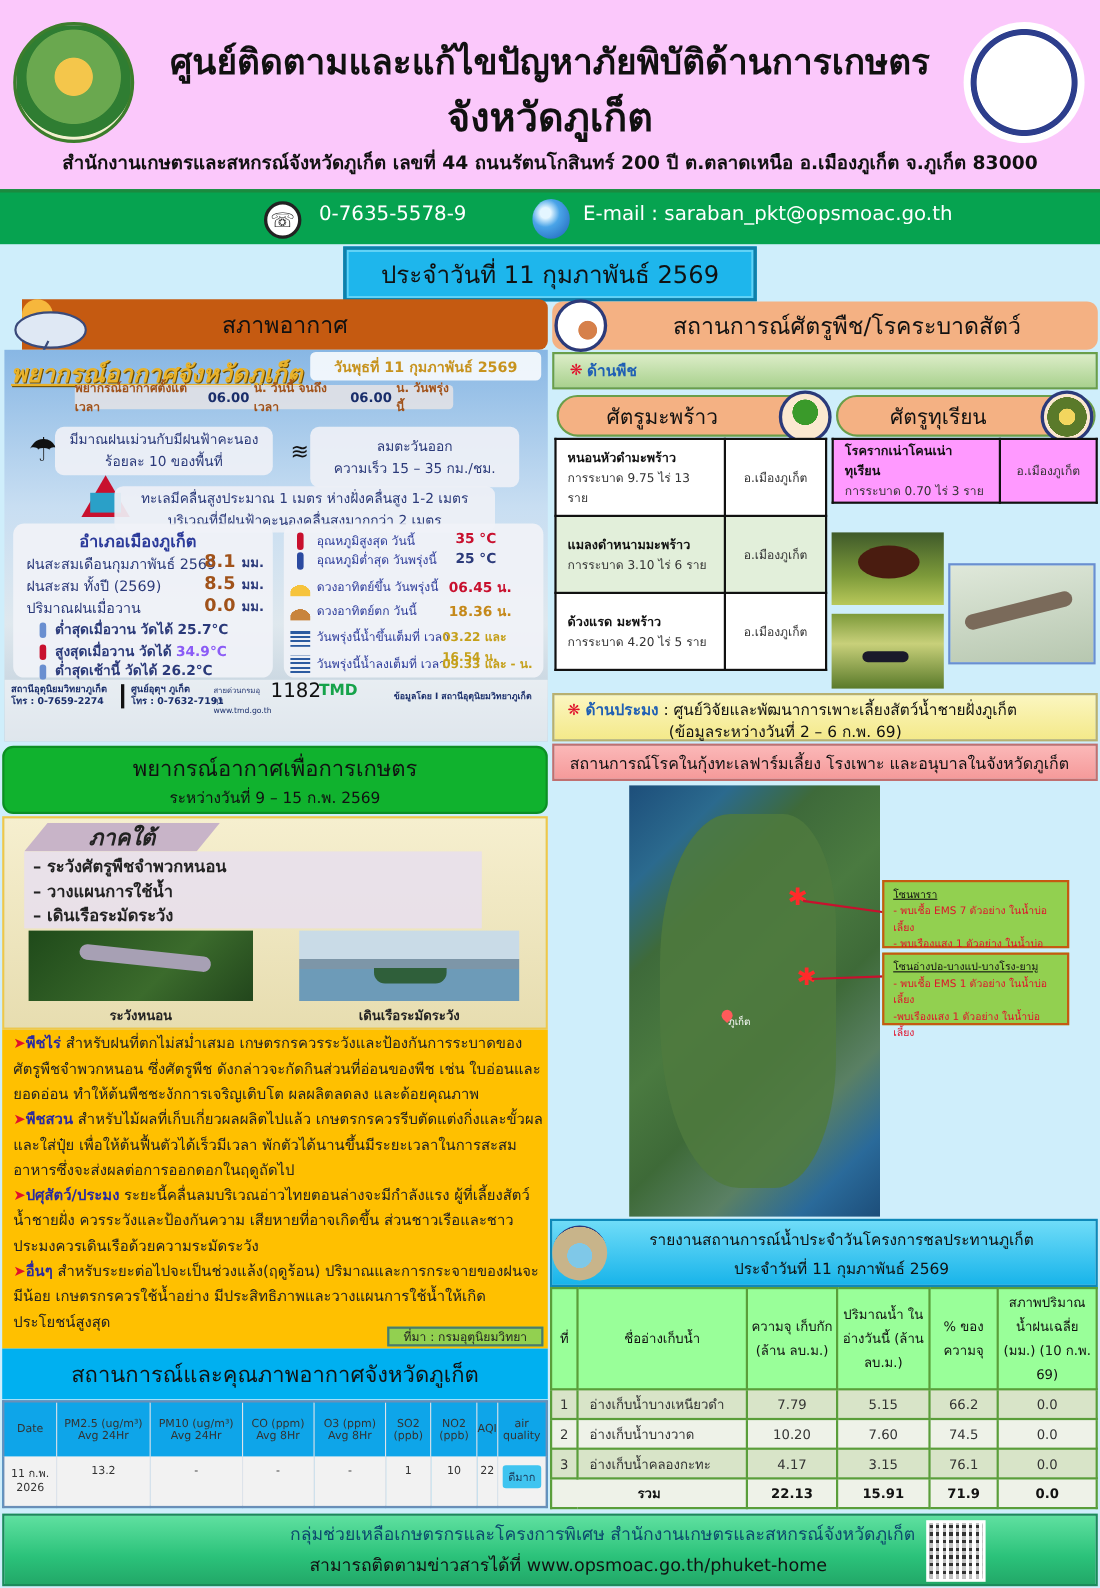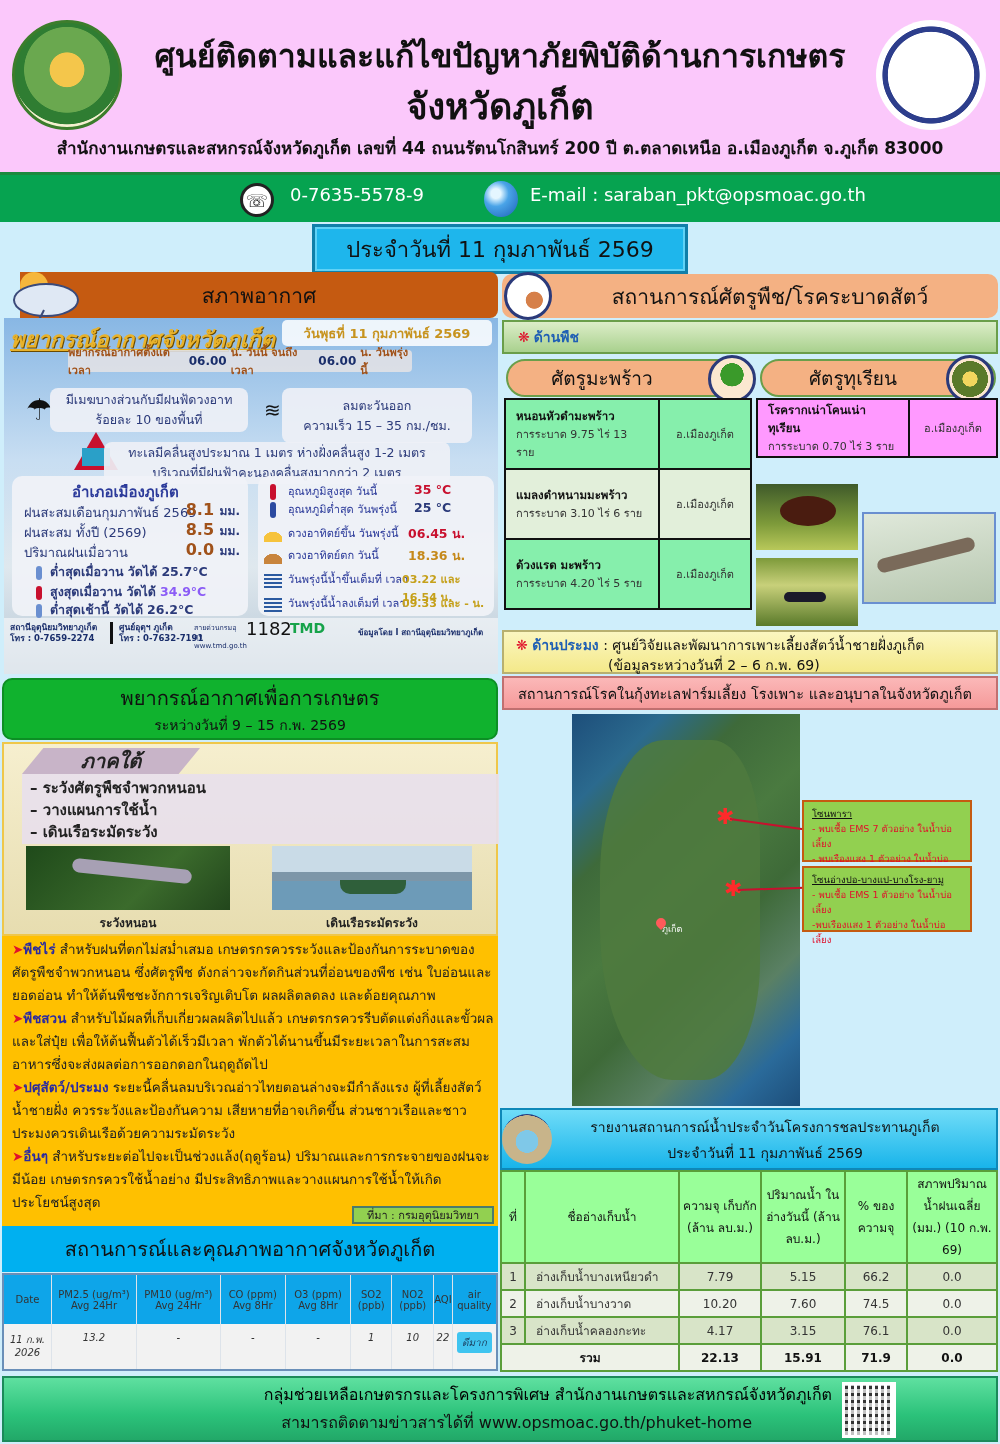--- a/index.html
+++ b/index.html
@@ -65,21 +65,21 @@
   #wp-foot4 { left: 242px; top: 300px; font-size: 18px; color: #111; }
   #wp-tmd { left: 286px; top: 302px; font-size: 14px; font-weight: bold; color: #16a34a; }
   #wp-foot5 { left: 354px; top: 308px; font-size: 8px; color: #1a2e6b; font-weight: bold; }
 
   
   #agri-header { left: 2px; top: 678px; width: 496px; height: 62px; background: #10b22e; border-radius: 10px; border: 2px solid #0c8f24; }
   #agri-title { left: 2px; top: 682px; width: 496px; text-align: center; font-size: 20px; color: #111; }
   #agri-range { left: 2px; top: 714px; width: 496px; text-align: center; font-size: 14px; color: #111; }
   #agri-panel { left: 2px; top: 742px; width: 496px; height: 194px; background: linear-gradient(180deg, #f6efcf, #e7ddb0); border: 2px solid #efc74a; }
   #south-tab { left: 22px; top: 748px; width: 178px; height: 26px; background: #c8b4c8; clip-path: polygon(12% 0, 100% 0, 88% 100%, 0 100%); font-size: 20px; font-weight: bold; font-style: italic; color: #222; display: flex; align-items: center; justify-content: center; }
-  #south-list { left: 22px; top: 774px; width: 477px; height: 70px; background: rgba(232,224,236,0.92); padding-left: 32px; }
+  #south-list { left: 22px; top: 774px; width: 416px; height: 70px; background: rgba(232,224,236,0.92); padding-left: 32px; }
   .sl-item { position: absolute; left: 8px; font-size: 15px; font-weight: bold; color: #222; }
   #img-worm { left: 26px; top: 846px; width: 204px; height: 64px; background: linear-gradient(135deg, #1f4a1a, #3b6b2c 60%, #22461c); }
   #worm-body { left: 72px; top: 864px; width: 120px; height: 14px; border-radius: 7px; background: #a7a0b4; transform: rotate(6deg); }
   #img-boat { left: 272px; top: 846px; width: 200px; height: 64px; background: linear-gradient(180deg, #c9dbe7 0 40%, #7d96a8 40% 55%, #6d9bb8 55% 100%); }
   #boat-body { left: 340px; top: 880px; width: 66px; height: 14px; background: #2f5f3a; border-radius: 0 0 10px 10px; }
   #cap-worm { left: 26px; top: 913px; width: 204px; text-align: center; font-size: 12px; font-weight: bold; color: #222; }
   #cap-boat { left: 272px; top: 913px; width: 200px; text-align: center; font-size: 12px; font-weight: bold; color: #222; }
 
   
   #advice-panel { left: 2px; top: 936px; width: 496px; height: 290px; background: #ffc000; }
@@ -87,42 +87,42 @@
   .adv .arrow { color: #e0112b; font-weight: bold; }
   .adv .k { color: #2a2aa0; font-weight: bold; }
   #source-tag { left: 352px; top: 1206px; width: 142px; height: 18px; background: #92d050; border: 2px solid #4a7b6d; font-size: 11px; color: #222; display: flex; align-items: center; justify-content: center; }
 
   
   #aq-header { left: 2px; top: 1226px; width: 496px; height: 46px; background: #00b0f0; display: flex; align-items: center; justify-content: center; font-size: 20px; color: #111; }
   #aq-table { left: 2px; top: 1273px; width: 496px; height: 98px; border: 2px solid #6a8fb8; background: #0ea5e9; border-collapse: collapse; }
   #aq-table th, #aq-table td { border-right: 1px solid #dde3ea; font-size: 10px; color: #333; text-align: center; font-weight: normal; }
   #aq-table thead tr { height: 50px; }
   #aq-table tbody tr { height: 46px; background: #f2f2f2; }
-  #aq-table td { vertical-align: top; padding-top: 8px; font-style: italic; }
+  #aq-table td { vertical-align: top; padding-top: 8px; }
   .aq-badge { display: inline-block; background: #3fc4f0; color: #1a3a5a; font-size: 10px; padding: 3px 5px; border-radius: 3px; }
 
   
   #pest-header { left: 502px; top: 274px; width: 496px; height: 44px; background: #f4b183; border-radius: 10px; display: flex; align-items: center; justify-content: center; font-size: 21px; color: #111; padding-left: 40px; }
   #pest-icon { left: 504px; top: 272px; width: 48px; height: 48px; border-radius: 50%; background: radial-gradient(circle at 65% 60%, #d6804a 0 22%, #ffffff 24%); border: 3px solid #2b3a7a; }
   #plant-bar { left: 502px; top: 320px; width: 496px; height: 34px; background: linear-gradient(180deg, #dcedc8, #a9d18e); border: 2px solid #6a9e4a; display: flex; align-items: center; padding-left: 14px; font-size: 14px; color: #111; }
   #plant-bar .k { color: #1f5fb4; font-weight: bold; margin-right: 4px; }
   #plant-bar .star { color: #e0112b; margin-right: 4px; font-weight: bold; }
   .pill { position: absolute; height: 38px; background: #f4b183; border: 2px solid #6a9e4a; border-radius: 20px; display: flex; align-items: center; justify-content: center; font-size: 19px; color: #111; }
   #pill-coconut { left: 506px; top: 359px; width: 242px; padding-right: 50px; }
   #pill-durian { left: 760px; top: 359px; width: 236px; padding-right: 50px; }
   .pill-icon { position: absolute; width: 48px; height: 48px; border-radius: 50%; border: 3px solid #2b3a7a; }
   #coconut-icon { left: 708px; top: 355px; background: radial-gradient(circle at 50% 40%, #3a9a2a 0 35%, #fbe8d0 36%); }
   #durian-icon { left: 946px; top: 355px; background: radial-gradient(circle at 50% 50%, #f2d65e 0 25%, #5a7a2a 26% 60%, #fbe8d0 61%); }
   .ptable { position: absolute; border-collapse: collapse; border: 2px solid #111; }
   .ptable td { border: 2px solid #111; font-size: 11px; color: #333; padding: 0 10px; }
   .ptable td b { color: #111; font-size: 11.5px; }
   .ptable td.loc { text-align: center; width: 92px; }
   #coconut-table { left: 504px; top: 398px; width: 248px; }
   #coconut-table td { height: 70px; }
-  .g1 { background: #86efac; }
+  .g1 { background: #ffffff; }
   .g2 { background: #e2efda; }
   #durian-table { left: 756px; top: 398px; width: 242px; }
   #durian-table td { height: 58px; background: #ff99ff; }
   #durian-table td.loc { width: 88px; }
   #img-beetle { left: 756px; top: 484px; width: 102px; height: 66px; background: linear-gradient(180deg, #3f5a2a, #7d9a3a 60%, #b8c85a); }
   #beetle-body { left: 780px; top: 496px; width: 56px; height: 30px; border-radius: 50%; background: #4a1c10; }
   #img-weevil { left: 756px; top: 558px; width: 102px; height: 68px; background: linear-gradient(180deg, #7d9a3a, #c8d07a 40%, #5a7a2a); }
   #weevil-body { left: 784px; top: 592px; width: 42px; height: 10px; border-radius: 5px; background: #1a1a2a; }
   #img-caterpillar { left: 862px; top: 512px; width: 134px; height: 92px; border: 2px solid #6a8fd0; background: linear-gradient(170deg, #dfe8da, #b7c7b0); }
   #cat-body { left: 876px; top: 548px; width: 100px; height: 14px; border-radius: 7px; background: #7a6a5a; transform: rotate(-14deg); }
@@ -156,21 +156,21 @@
   #water-table th { background: #99ff99; border: 2px solid #5a9e3a; font-size: 12px; font-weight: normal; color: #111; height: 92px; line-height: 22px; }
   #water-table td { border: 2px solid #5a9e3a; font-size: 12px; color: #333; text-align: center; height: 27px; }
   #water-table tr.r1 td { background: #d8e4c8; }
   #water-table tr.r2 td { background: #eef2e8; }
   #water-table tr.r3 td { background: #d8e4c8; }
   #water-table tr.tot td { background: #eef2e8; font-weight: bold; color: #111; }
   #water-table td.name { text-align: left; padding-left: 10px; }
 
   
   #footer { left: 2px; top: 1376px; width: 996px; height: 66px; background: linear-gradient(180deg, #5fe0a0, #2bc27a 60%, #22a868); border: 2px solid #1b8a5a; }
-  #footer-line1 { left: 2px; top: 1382px; width: 830px; text-align: right; font-size: 16px; color: #000000; }
+  #footer-line1 { left: 2px; top: 1382px; width: 830px; text-align: right; font-size: 16px; color: #0c4a6e; }
   #footer-line2 { left: 2px; top: 1410px; width: 750px; text-align: right; font-size: 16px; color: #111; }
   #qr { left: 842px; top: 1382px; width: 54px; height: 56px; background: #fff; padding: 3px; }
   #qr-inner { width: 100%; height: 100%; background: repeating-linear-gradient(90deg, #111 0 3px, #fff 3px 6px), #fff; opacity: 0.85; position: relative; }
   #qr-inner::after { content: ""; position: absolute; left: 0; top: 0; right: 0; bottom: 0; background: repeating-linear-gradient(0deg, rgba(255,255,255,0.7) 0 4px, transparent 4px 7px); }
 </style>
 </head>
 <body>
 
 <div id="header" class="abs"></div>
 <div id="logo-left" class="abs logo"></div>
@@ -199,21 +199,21 @@
   <div id="wp-date" class="wp">วันพุธที่ 11 กุมภาพันธ์ 2569</div>
   <div id="wp-range" class="wp">
     <span>พยากรณ์อากาศตั้งแต่เวลา</span>
     <b>06.00</b>
     <span>น. วันนี้  จนถึงเวลา</span>
     <b>06.00</b>
     <span>น. วันพรุ่งนี้</span>
   </div>
   <div id="wp-rain-icon" class="wp">☂</div>
   <div id="wp-cloud" class="wp wp-card">
-    <div>มีเมฆบางส่วนกับมีฝนฟ้ดวงอาท</div>
+    <div>มีมาณฝนเม่วนกับมีฝนฟ้าคะนอง</div>
     <div>ร้อยละ 10 ของพื้นที่</div>
   </div>
   <div id="wp-wind-icon" class="wp">≋</div>
   <div id="wp-wind" class="wp wp-card">
     <div>ลมตะวันออก</div>
     <div>ความเร็ว 15 – 35 กม./ชม.</div>
   </div>
   <div id="wp-warn-icon" class="wp"></div>
   <div id="wp-warn-inner" class="wp"></div>
   <div id="wp-sea" class="wp wp-card">

